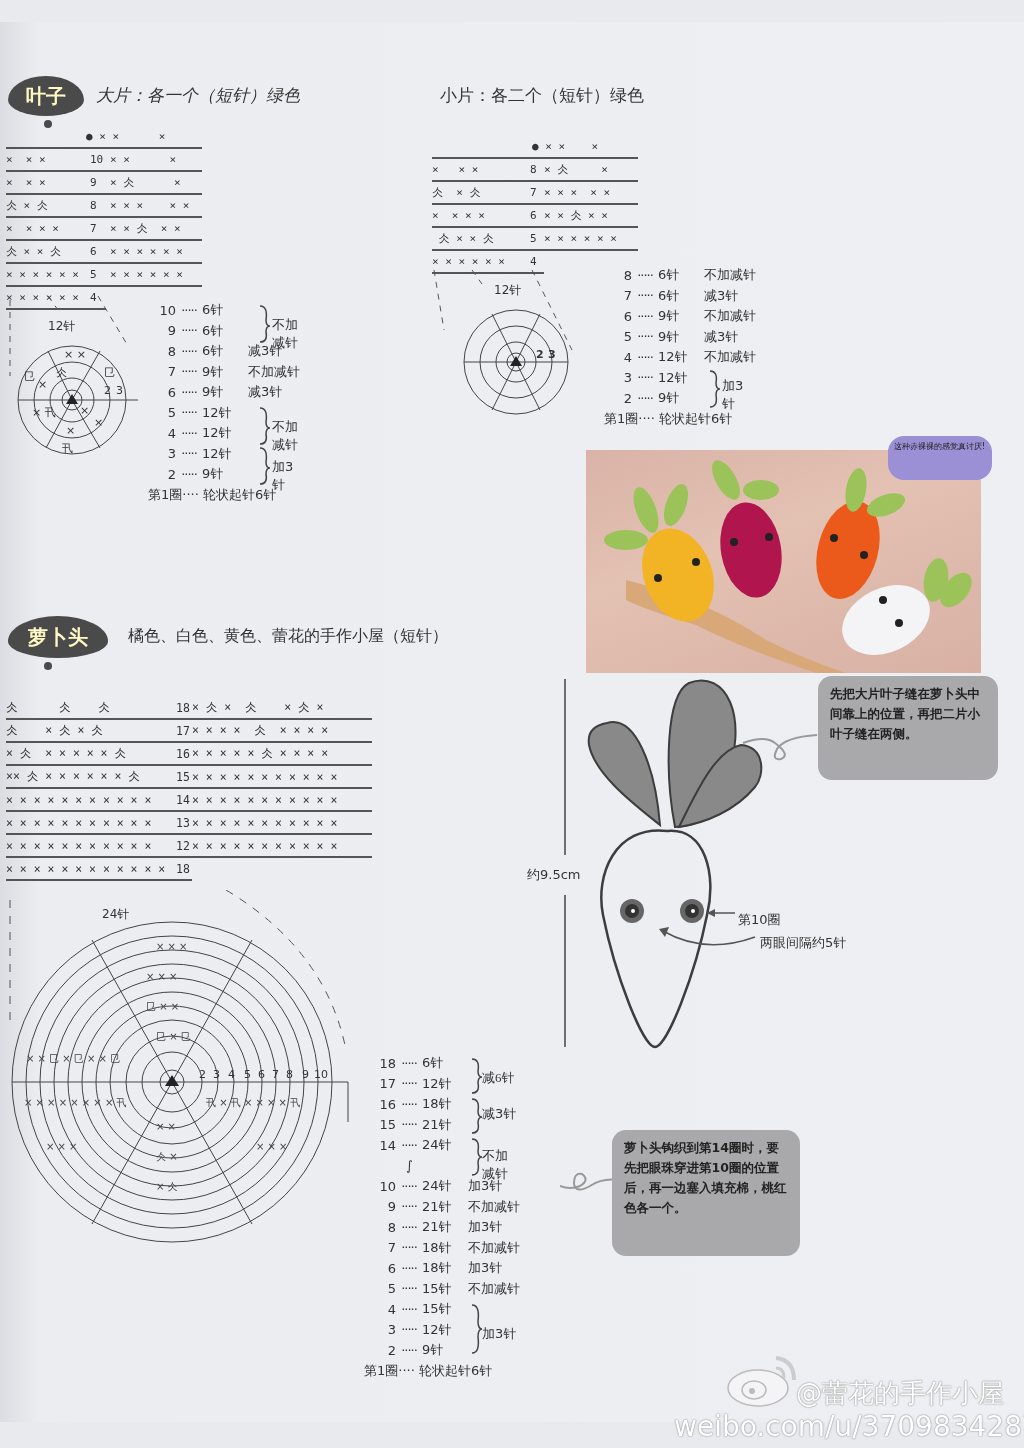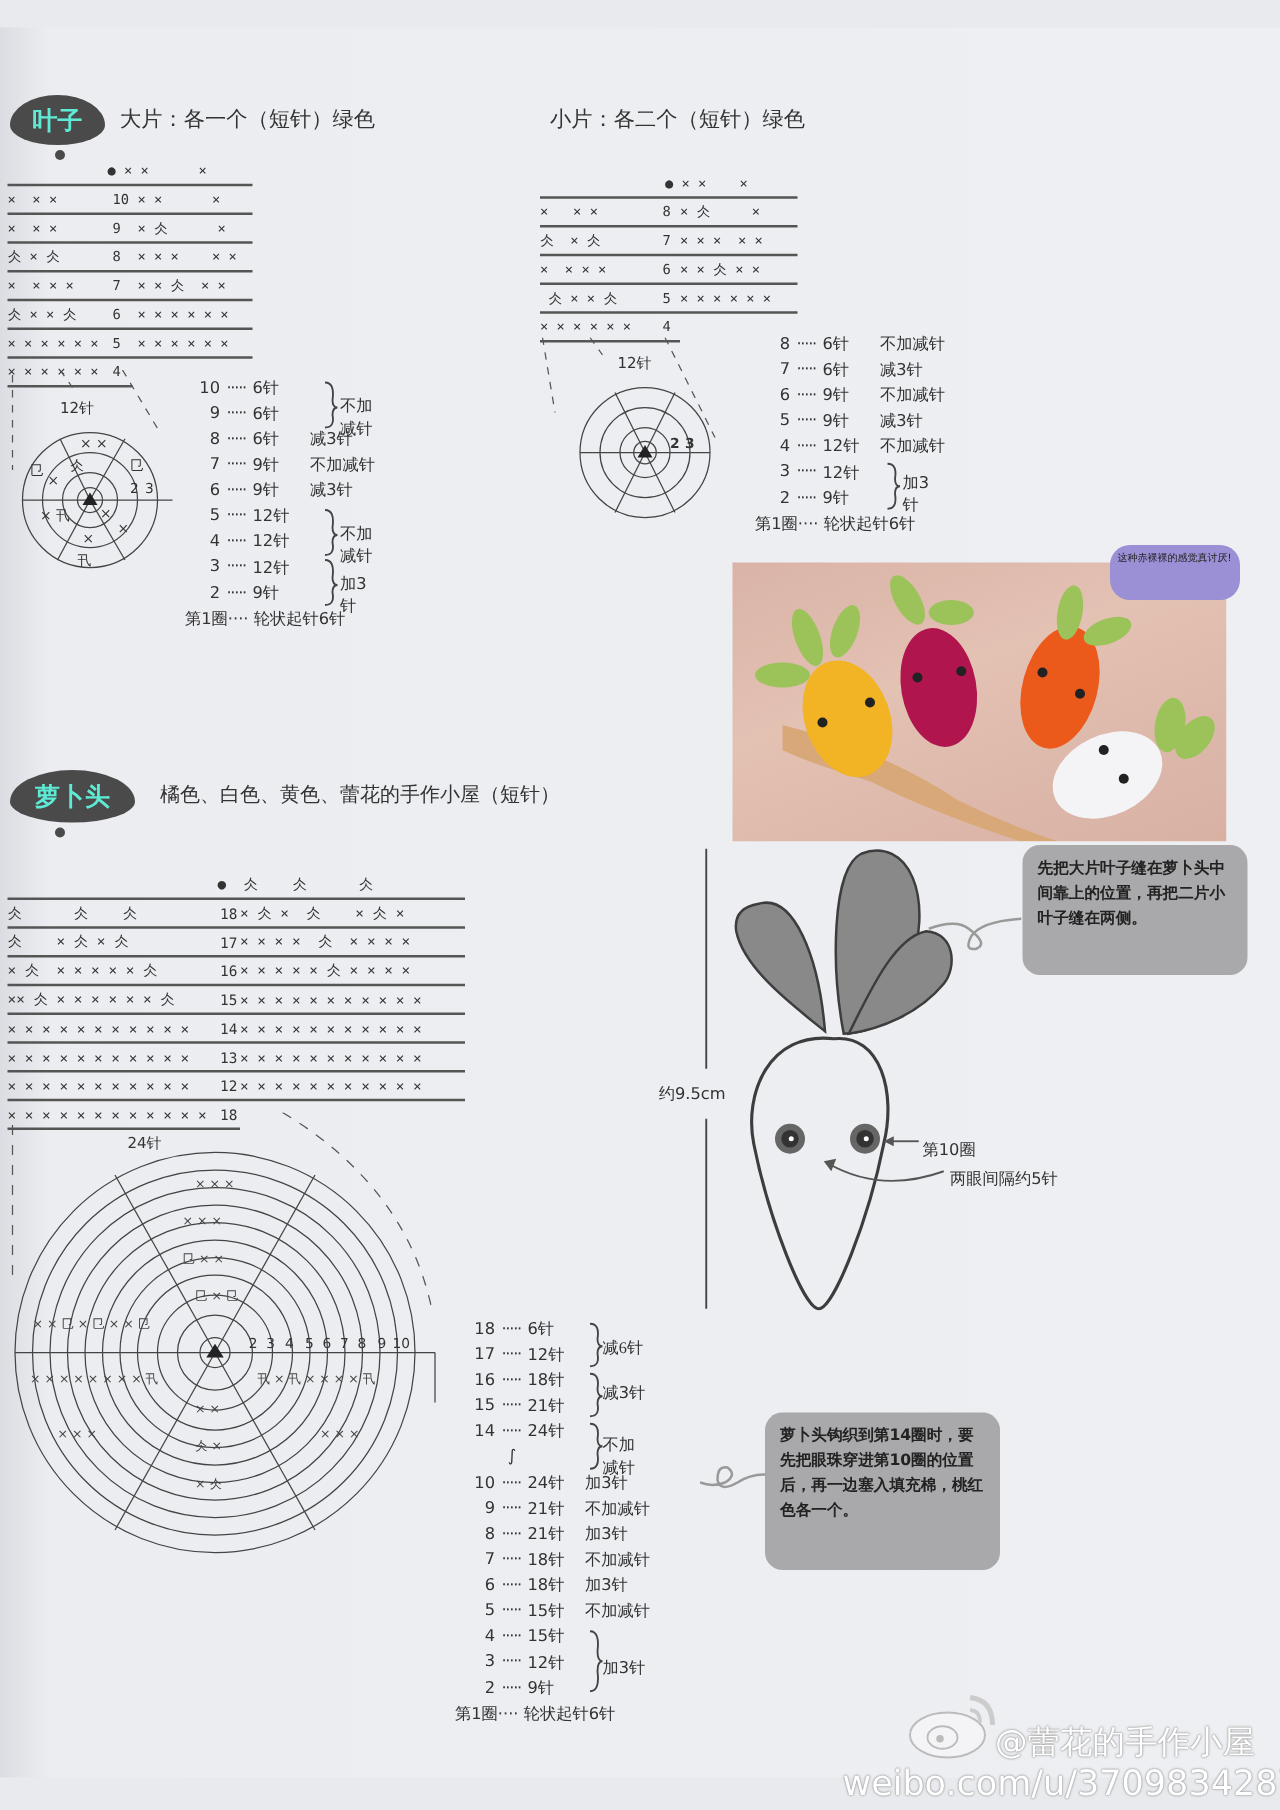--- a/index.html
+++ b/index.html
@@ -1,18 +1,18 @@
 <!DOCTYPE html>
 <html><head>
 <meta charset="utf-8">
 <style>
   html,body{margin:0;padding:0;}
   body{width:1024px;height:1448px;background:#e9eaee;position:relative;overflow:hidden;font-family:"DejaVu Sans",sans-serif;color:#3a3a3a;}
   .page{position:absolute;left:0;top:22px;width:1024px;height:1400px;background:linear-gradient(90deg,#dcdde2 0px,#ecedf1 40px,#eeeff2 100%);}
-  .badge{position:absolute;background:#4a4a4a;color:#5eead4;font-weight:bold;border-radius:50% 50% 50% 50%/60% 60% 40% 40%;display:flex;align-items:center;justify-content:center;}
+  .badge{position:absolute;background:#4a4a4a;color:#fef9c3;font-weight:bold;border-radius:50% 50% 50% 50%/60% 60% 40% 40%;display:flex;align-items:center;justify-content:center;}
   .badge .dot{position:absolute;width:8px;height:8px;border-radius:50%;background:#4a4a4a;bottom:-12px;left:36px;}
   .title{position:absolute;font-size:17px;color:#333;white-space:nowrap;}
   .grid{position:absolute;font-family:"DejaVu Sans Mono",monospace;font-size:11px;color:#333;}
   .grow{position:relative;height:21px;border-bottom:2px solid #555;display:flex;align-items:center;white-space:pre;}
   .rowlist{position:absolute;font-size:13px;color:#333;}
   .rl{height:20.5px;display:flex;align-items:center;white-space:nowrap;}
   .rl .n{display:inline-block;width:28px;text-align:right;}
   .rl .d{display:inline-block;width:26px;text-align:center;letter-spacing:-1px;}
   .rl .c{display:inline-block;width:46px;}
   .rl .note{display:inline-block;}
@@ -25,21 +25,21 @@
 </style>
 </head>
 <body>
 
 <div class="page"></div>
 
 <div class="badge" style="left:8px;top:76px;width:76px;height:40px;font-size:20px;">
   <span>叶子</span>
   <span class="dot"></span>
 </div>
-<div class="title" style="left:96px;top:84px;">大片：各一个（短针）绿色</div>
+<div class="title" style="left:96px;top:84px;font-style:italic;">大片：各一个（短针）绿色</div>
 <div class="title" style="left:440px;top:84px;">小片：各二个（短针）绿色</div>
 
 <div class="grid" style="left:6px;top:126px;width:196px;">
   <div class="grow" style="padding-left:80px;"><span>● × ×      ×</span></div>
   <div class="grow"><span style="width:84px;display:inline-block">×  × ×</span><span style="width:20px;display:inline-block">10</span><span>× ×      ×</span></div>
   <div class="grow"><span style="width:84px;display:inline-block">×  × ×</span><span style="width:20px;display:inline-block">9</span><span>× 仌      ×</span></div>
   <div class="grow"><span style="width:84px;display:inline-block">仌 × 仌</span><span style="width:20px;display:inline-block">8</span><span>× × ×    × ×</span></div>
   <div class="grow"><span style="width:84px;display:inline-block">×  × × ×</span><span style="width:20px;display:inline-block">7</span><span>× × 仌  × ×</span></div>
   <div class="grow"><span style="width:84px;display:inline-block">仌 × × 仌</span><span style="width:20px;display:inline-block">6</span><span>× × × × × ×</span></div>
   <div class="grow"><span style="width:84px;display:inline-block">× × × × × ×</span><span style="width:20px;display:inline-block">5</span><span>× × × × × ×</span></div>
@@ -237,21 +237,20 @@
 </div>
 <div class="photo-bubble">这种赤裸裸的感觉真讨厌!</div>
 
 <div class="badge" style="left:8px;top:616px;width:100px;height:42px;font-size:20px;">
   <span>萝卜头</span>
   <span class="dot"></span>
 </div>
 <div class="title" style="left:128px;top:626px;font-size:16px;">橘色、白色、黄色、蕾花的手作小屋（短针）</div>
 
 <div class="grid" style="left:6px;top:697px;width:366px;font-size:11.5px;">
-  <div class="grow" style="padding-left:168px;"><span>●  仌    仌      仌</span></div>
   <div class="grow"><span style="width:170px;display:inline-block">仌      仌    仌</span><span style="width:16px;display:inline-block">18</span><span>× 仌 ×  仌    × 仌 ×</span></div>
   <div class="grow"><span style="width:170px;display:inline-block">仌    × 仌 × 仌</span><span style="width:16px;display:inline-block">17</span><span>× × × ×  仌  × × × ×</span></div>
   <div class="grow"><span style="width:170px;display:inline-block">× 仌  × × × × × 仌</span><span style="width:16px;display:inline-block">16</span><span>× × × × × 仌 × × × ×</span></div>
   <div class="grow"><span style="width:170px;display:inline-block">×× 仌 × × × × × × 仌</span><span style="width:16px;display:inline-block">15</span><span>× × × × × × × × × × ×</span></div>
   <div class="grow"><span style="width:170px;display:inline-block">× × × × × × × × × × ×</span><span style="width:16px;display:inline-block">14</span><span>× × × × × × × × × × ×</span></div>
   <div class="grow"><span style="width:170px;display:inline-block">× × × × × × × × × × ×</span><span style="width:16px;display:inline-block">13</span><span>× × × × × × × × × × ×</span></div>
   <div class="grow"><span style="width:170px;display:inline-block">× × × × × × × × × × ×</span><span style="width:16px;display:inline-block">12</span><span>× × × × × × × × × × ×</span></div>
   <div class="grow" style="width:186px;"><span style="width:170px;display:inline-block">× × × × × × × × × × × ×</span><span>18</span></div>
 </div>
 

